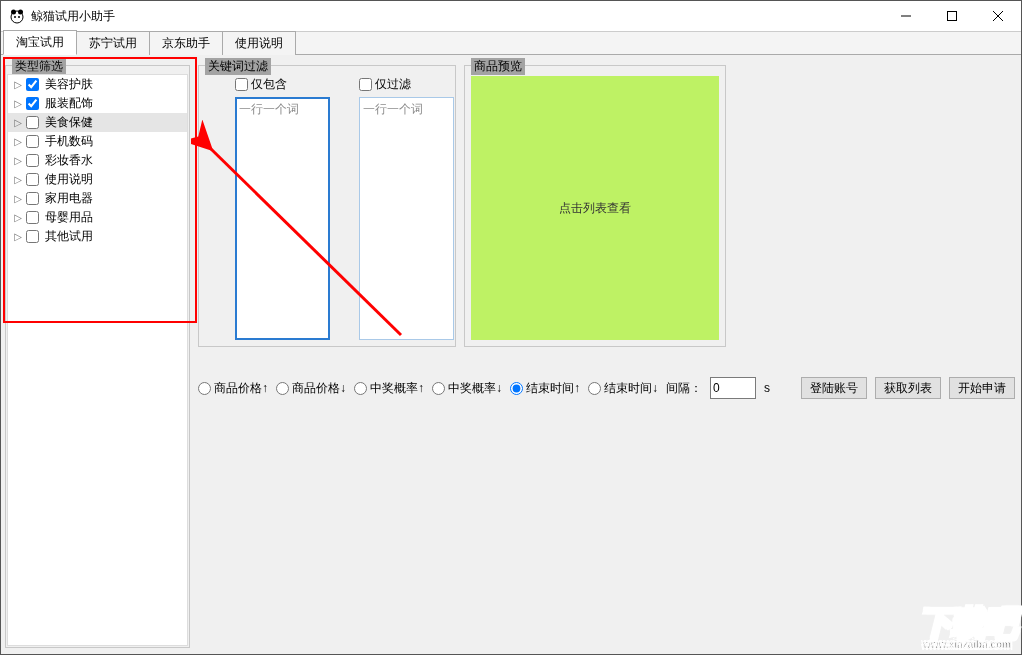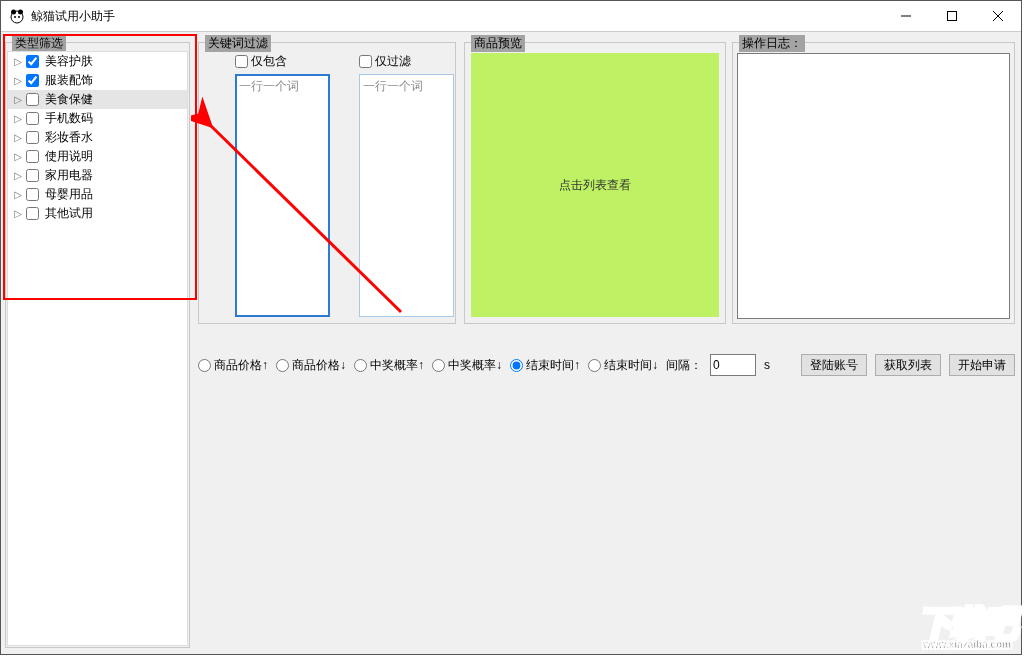--- a/index.html
+++ b/index.html
@@ -348,20 +348,26 @@
       </div>
       <div class="win-btn close">
         <svg width="10" height="10">
             <line x1="0" y1="0" x2="10" y2="10" stroke="#000" stroke-width="1"></line>
             <line x1="10" y1="0" x2="0" y2="10" stroke="#000" stroke-width="1"></line>
           </svg>
       </div>
     </div>
   </div>
 
+  <div class="tabstrip">
+    <div class="tab active">淘宝试用</div>
+    <div class="tab">苏宁试用</div>
+    <div class="tab">京东助手</div>
+    <div class="tab">使用说明</div>
+  </div>
 
   <div class="client">
 
     <div class="groupbox panel-left">
       <span class="legend">类型筛选</span>
       <div class="tree" id="tree">
           <div class="tree-item">
             <span class="expander">▷</span>
             <input type="checkbox" checked="" style="">
             <span>美容护肤</span>
@@ -428,24 +434,20 @@
       </div>
     </div>
 
     <div class="groupbox panel-preview">
       <span class="legend">商品预览</span>
       <div class="preview-body">
         <span>点击列表查看</span>
       </div>
     </div>
 
-    <div class="groupbox panel-log">
-      <span class="legend">操作日志：</span>
-      <div class="log-body"></div>
-    </div>
 
     <div class="bar">
       <label class="radio">
           <input type="radio" name="sort" style="">
           <span>商品价格↑</span>
         </label>
       <label class="radio">
           <input type="radio" name="sort" style="">
           <span>商品价格↓</span>
         </label>

